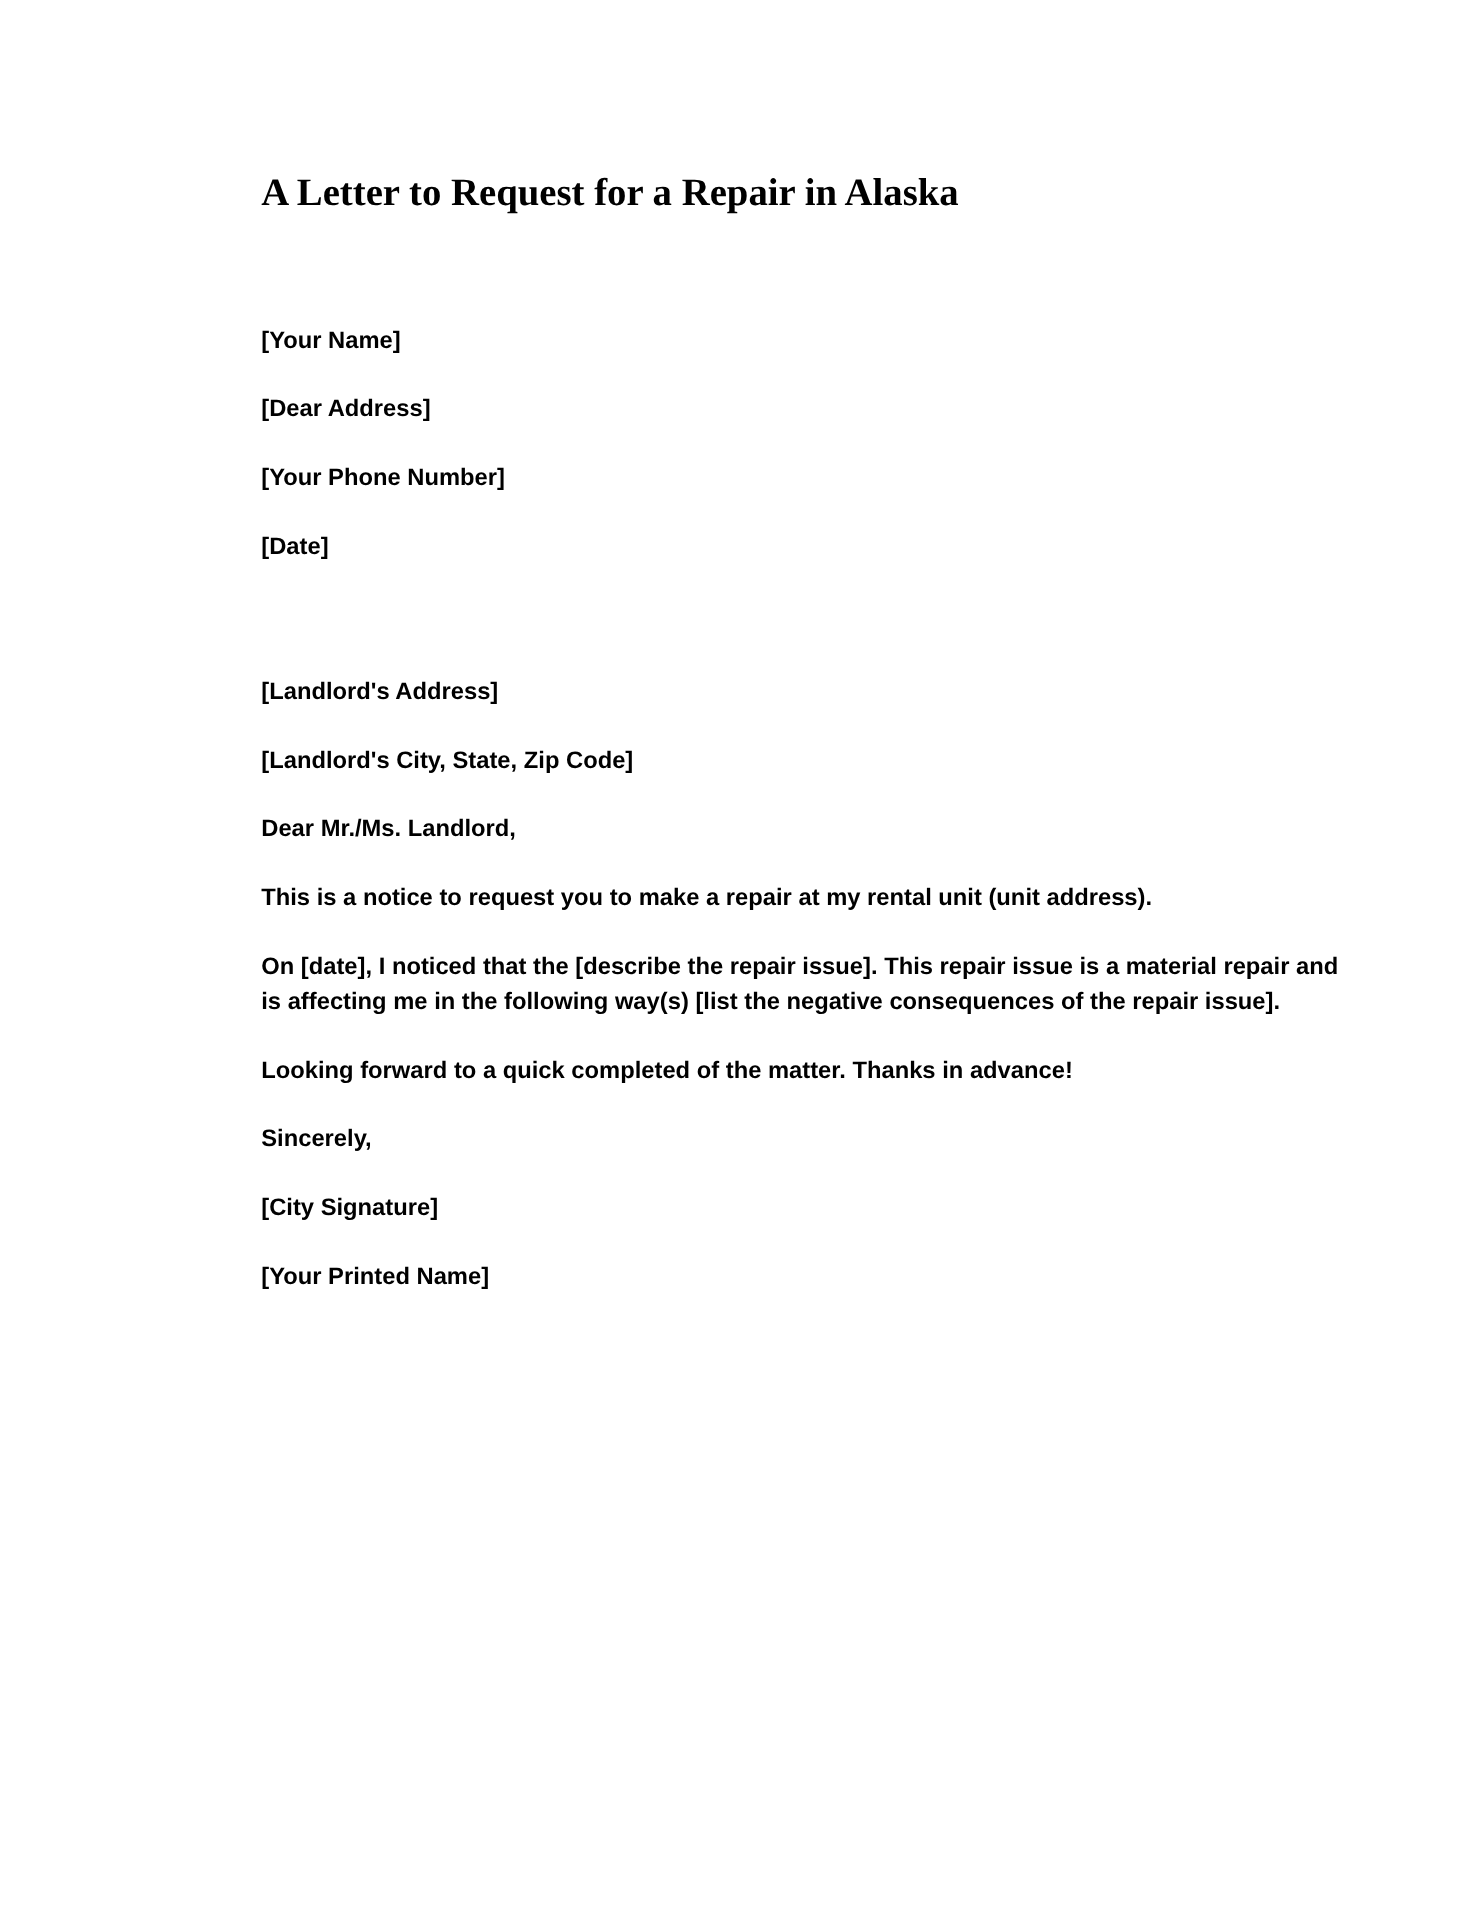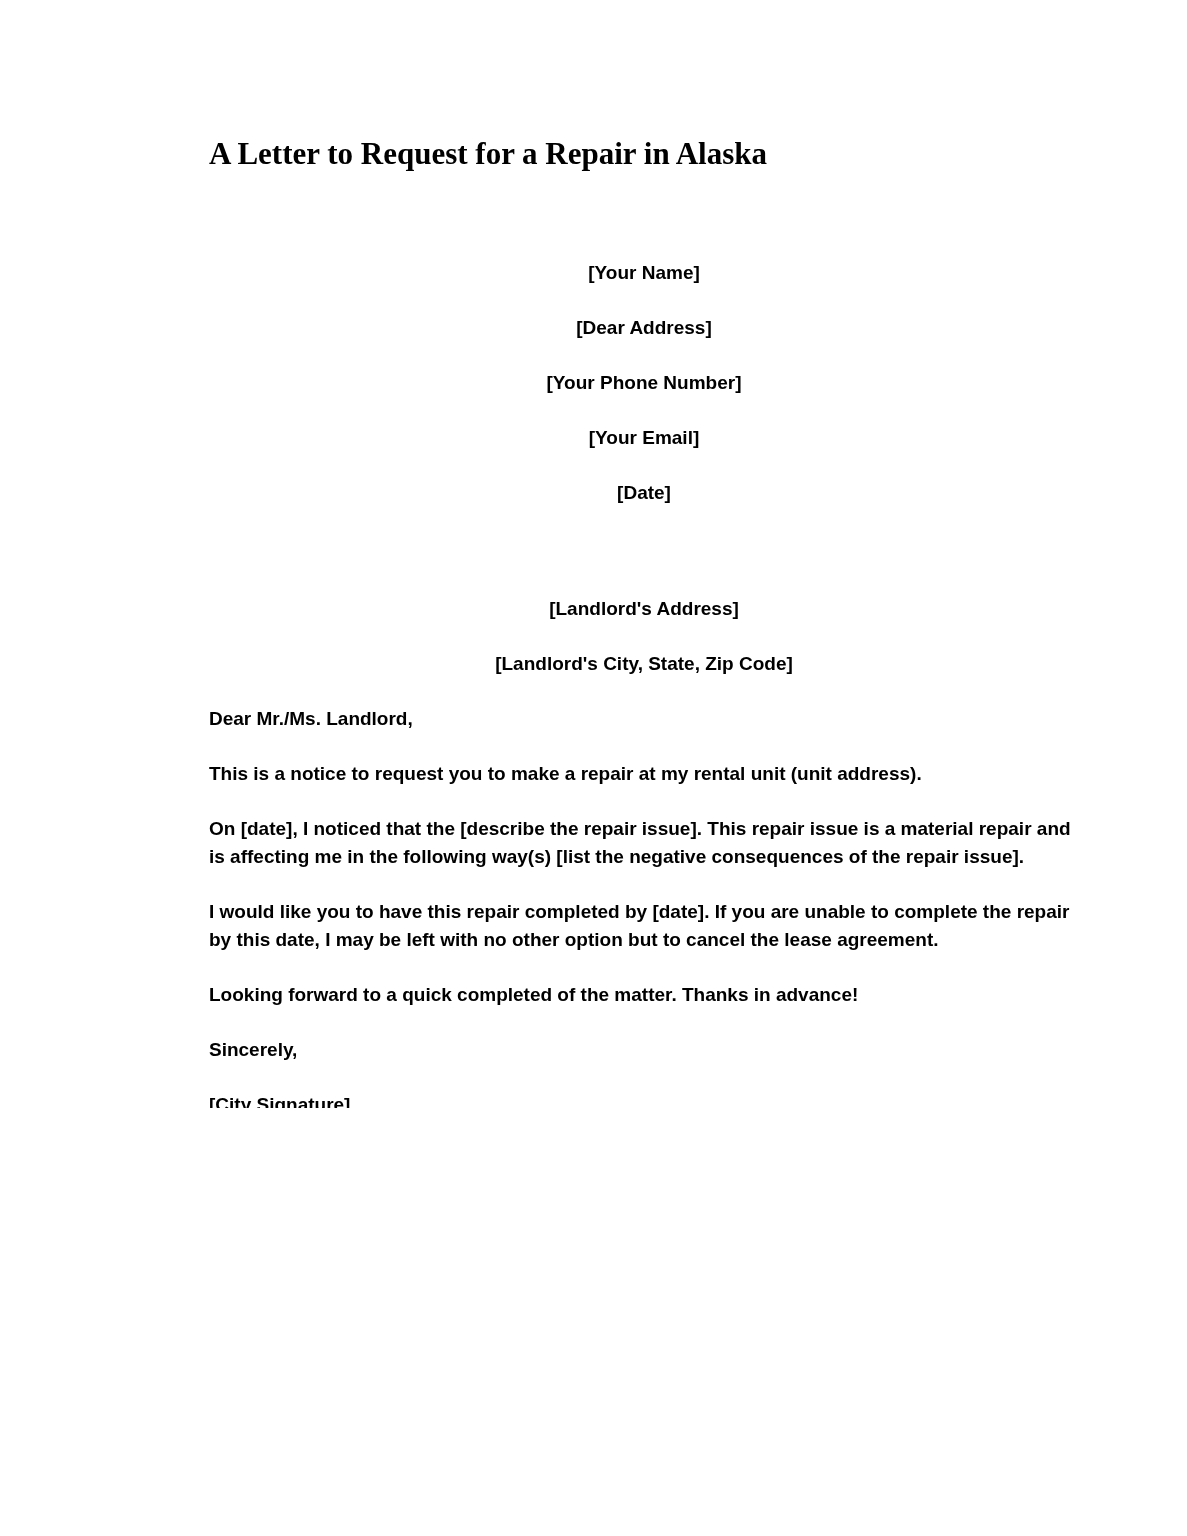--- a/index.html
+++ b/index.html
@@ -28,55 +28,52 @@
   }
   .line {
     font-family: "Liberation Sans", sans-serif;
     font-weight: bold;
     font-size: 19px;
     line-height: 28px;
     margin: 0 0 27px 0;
     color: #000000;
   }
   .block {
-    margin: 18px;
+    margin: 0;
     padding: 0;
-    text-align: center;
   }
   .recipient-block {
     margin-top: 88px; 
   }
 </style>
 </head>
 <body>
 
 <div class="page">
 
   <h1 class="doc-title">A Letter to Request for a Repair in Alaska</h1>
 
   <section class="block sender-block">
     <p class="line">[Your Name]</p>
     <p class="line">[Dear Address]</p>
     <p class="line">[Your Phone Number]</p>
-    <p class="line">[Your Email]</p>
     <p class="line">[Date]</p>
   </section>
 
   <section class="block recipient-block">
     <p class="line">[Landlord's Address]</p>
     <p class="line">[Landlord's City, State, Zip Code]</p>
   </section>
 
   <p class="line">Dear Mr./Ms. Landlord,</p>
 
   <p class="line">This is a notice to request you to make a repair at my rental unit (unit address).</p>
 
   <p class="line">On [date], I noticed that the [describe the repair issue]. This repair issue is a material repair and is affecting me in the following way(s) [list the negative consequences of the repair issue].</p>
 
-  <p class="line">I would like you to have this repair completed by [date]. If you are unable to complete the repair by this date, I may be left with no other option but to cancel the lease agreement.</p>
 
   <p class="line">Looking forward to a quick completed of the matter. Thanks in advance!</p>
 
   <p class="line">Sincerely,</p>
 
   <p class="line">[City Signature]</p>
 
   <p class="line">[Your Printed Name]</p>
 
 </div>

